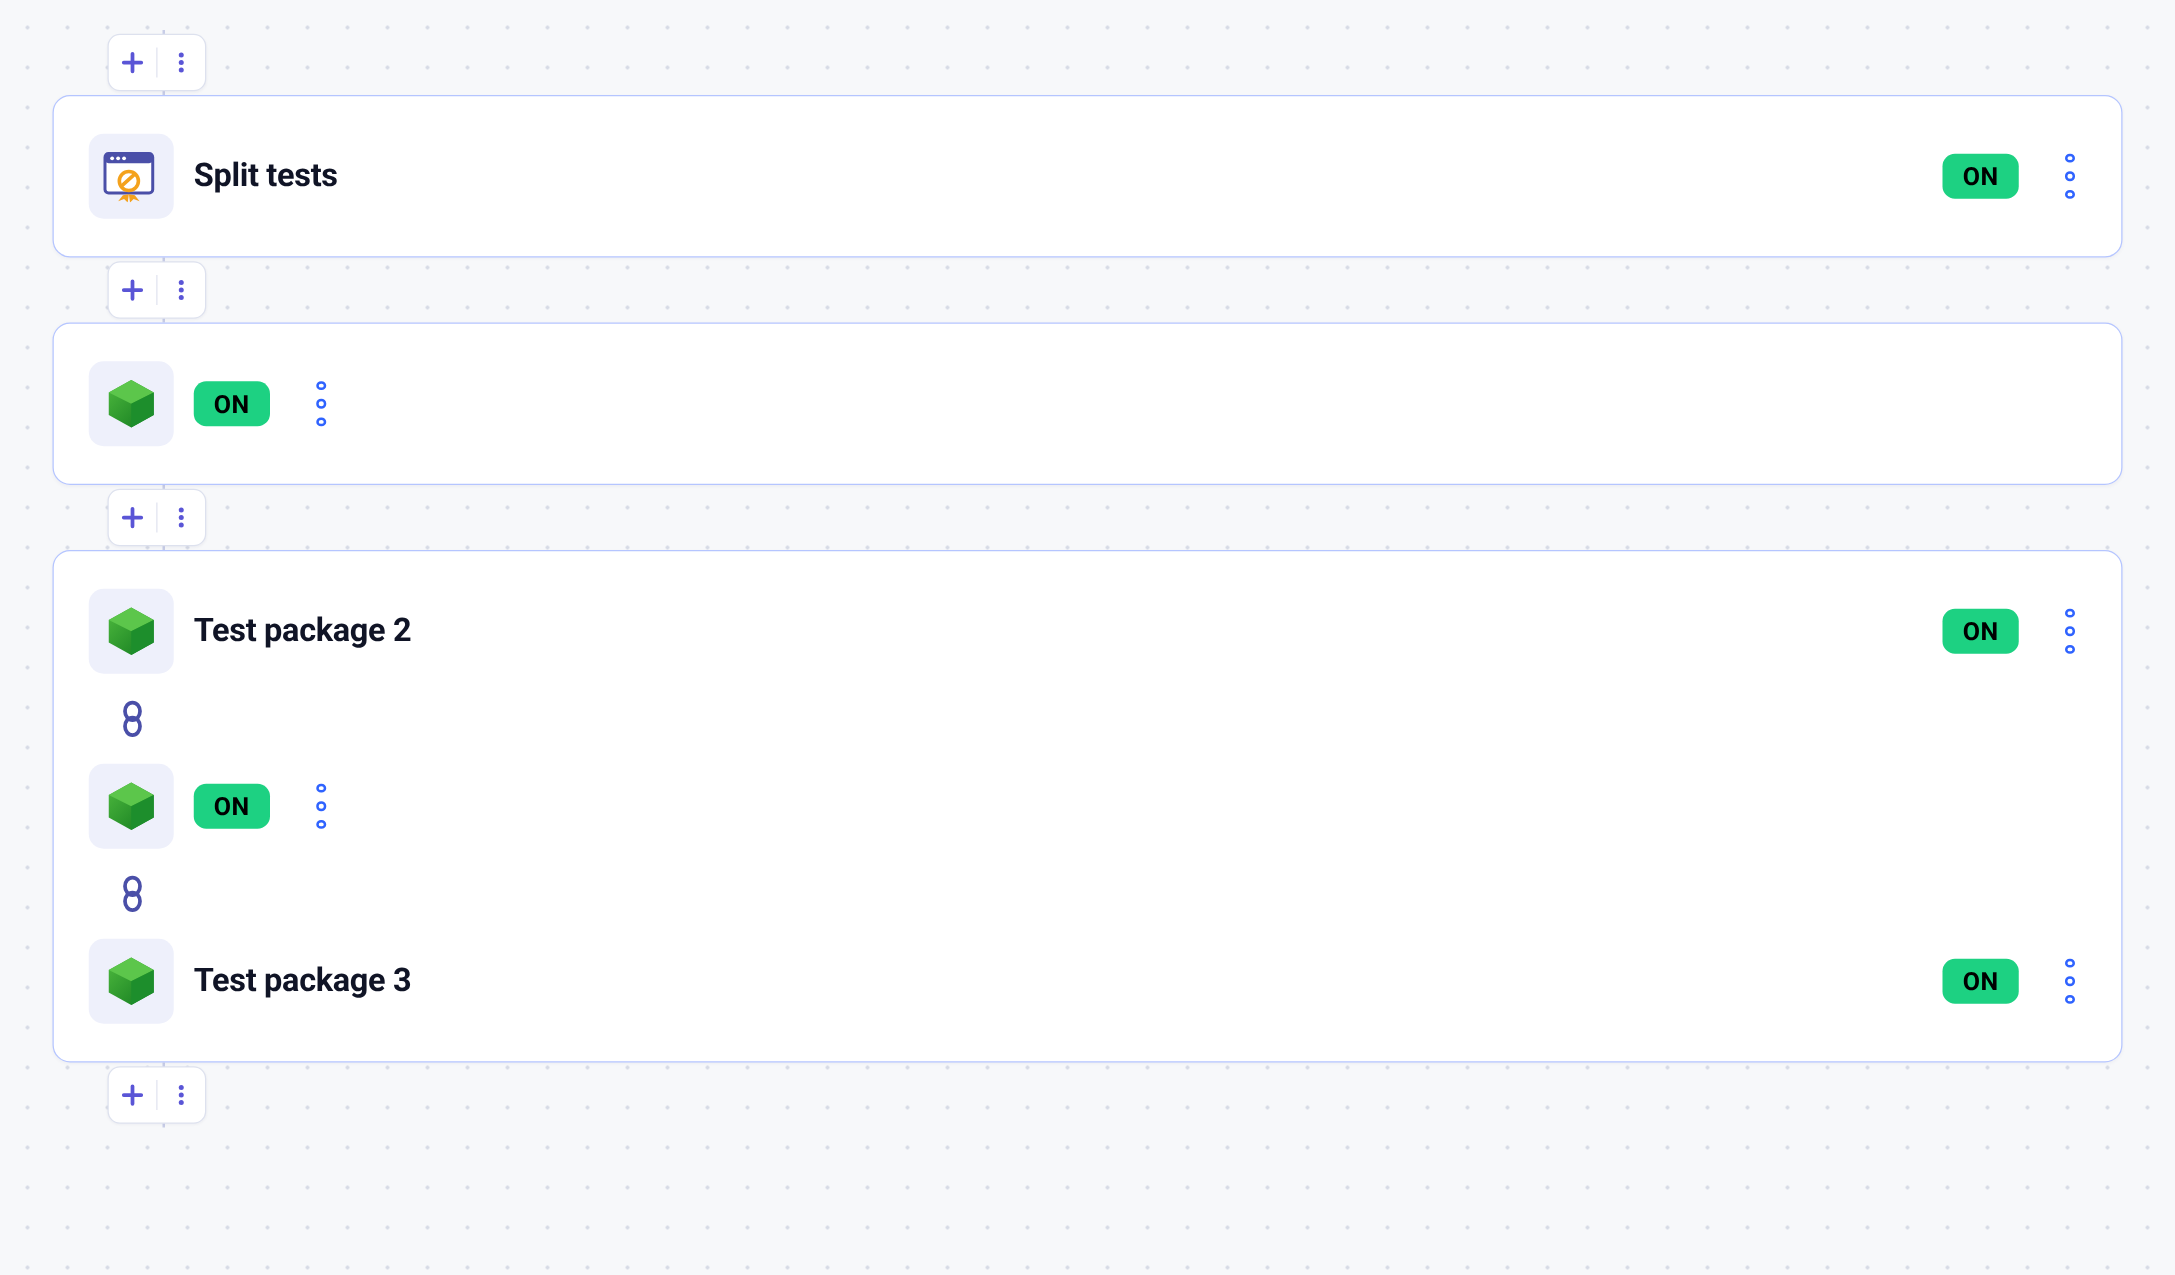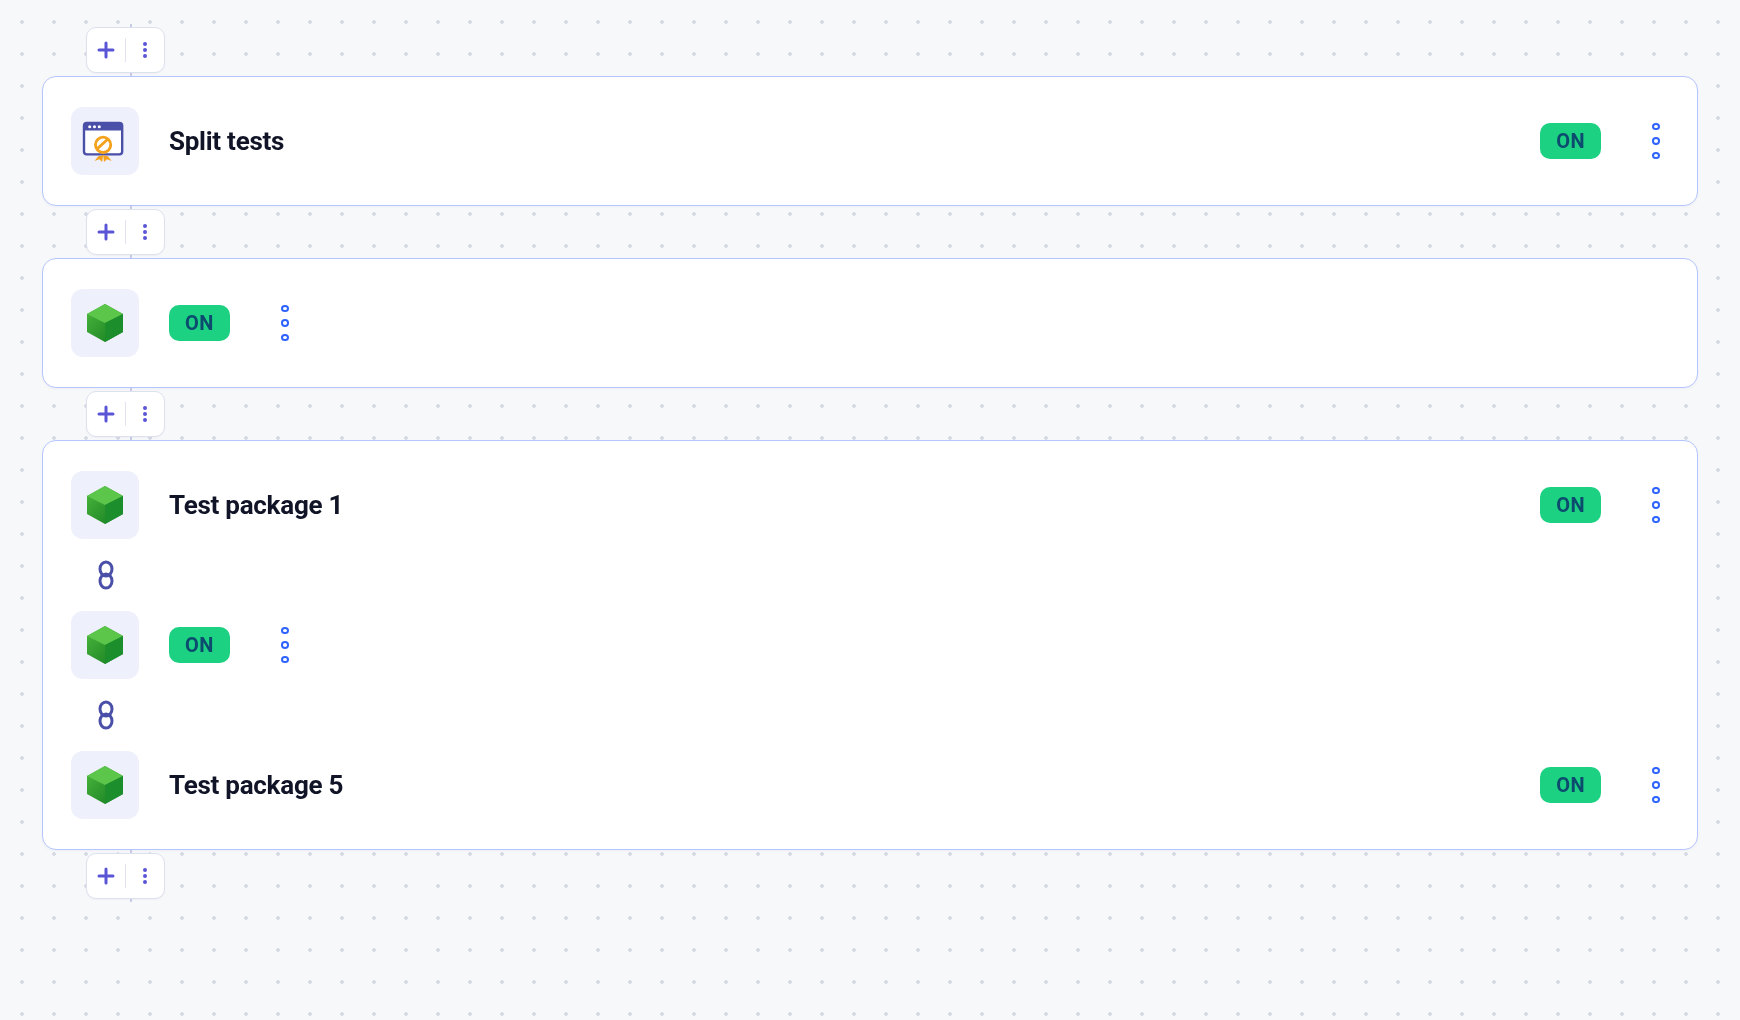--- a/index.html
+++ b/index.html
@@ -89,21 +89,21 @@
     padding: 20px 28px;
     box-shadow: 0 1px 3px rgba(20,30,66,0.04);
     display: flex;
     flex-direction: column;
     gap: 0;
   }
 
   .step {
     display: flex;
     align-items: center;
-    gap: 30px;
+    gap: 16px;
     padding: 16px 0;
   }
 
   .step:first-child { padding-top: 10px; }
   .step:last-child  { padding-bottom: 10px; }
 
   .step-icon {
     width: 68px;
     height: 68px;
     border-radius: 12px;
@@ -117,21 +117,21 @@
   .step-title {
     font-size: 26px;
     font-weight: 700;
     color: #101426;
     letter-spacing: -0.01em;
     flex: 1;
   }
 
   .onbadge {
     background: #1dd182;
-    color: #0c4a6e;
+    color: #000000;
     font-weight: 700;
     font-size: 20px;
     letter-spacing: 0.02em;
     border-radius: 10px;
     padding: 6px 16px;
     cursor: pointer;
   }
 
   .dragdots {
     width: 26px;
@@ -287,21 +287,21 @@
     <div class="card">
 
       <div class="step">
         <div class="step-icon">
           <svg class="hex" viewBox="0 0 44 44">
             <polygon points="22,3 40,13 40,31 22,41 4,31 4,13" fill="url(#hg1)"></polygon>
             <polygon points="22,3 40,13 22,22 4,13" fill="#5cc64b"></polygon>
             <polygon points="22,22 40,13 40,31 22,41" fill="#1d8e2c"></polygon>
           </svg>
         </div>
-        <div class="step-title">Test package 1</div>
+        <div class="step-title">Test package 2</div>
         <div class="onbadge">ON</div>
         <div class="dragdots">
           <span class="d"></span>
           <span class="d"></span>
           <span class="d"></span>
         </div>
       </div>
 
       <div class="chainlink">
         <svg width="26" height="30" viewBox="0 0 26 30">
@@ -334,21 +334,21 @@
       </div>
 
       <div class="step">
         <div class="step-icon">
           <svg class="hex" viewBox="0 0 44 44">
             <polygon points="22,3 40,13 40,31 22,41 4,31 4,13" fill="url(#hg1)"></polygon>
             <polygon points="22,3 40,13 22,22 4,13" fill="#5cc64b"></polygon>
             <polygon points="22,22 40,13 40,31 22,41" fill="#1d8e2c"></polygon>
           </svg>
         </div>
-        <div class="step-title">Test package 5</div>
+        <div class="step-title">Test package 3</div>
         <div class="onbadge">ON</div>
         <div class="dragdots">
           <span class="d"></span>
           <span class="d"></span>
           <span class="d"></span>
         </div>
       </div>
 
     </div>
 

